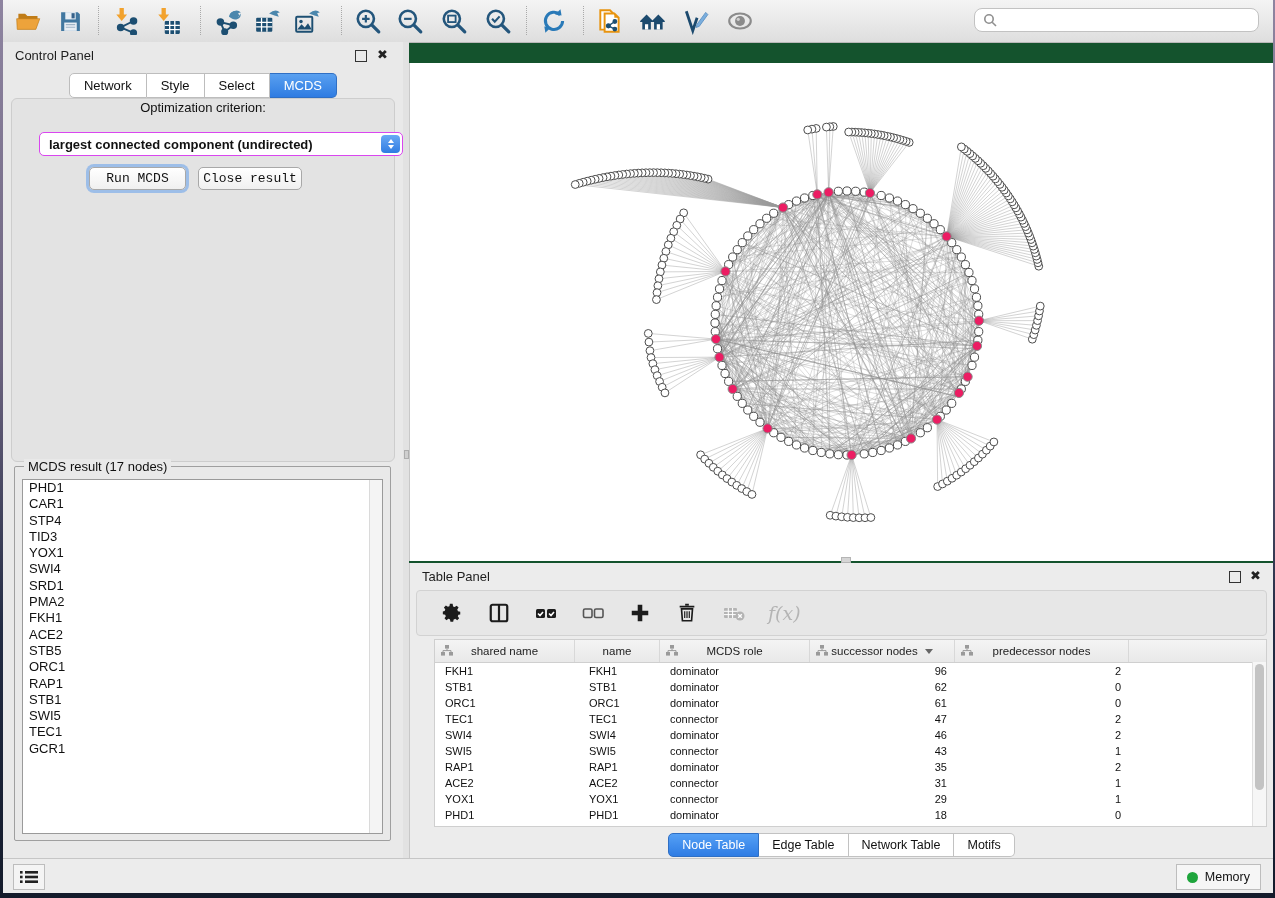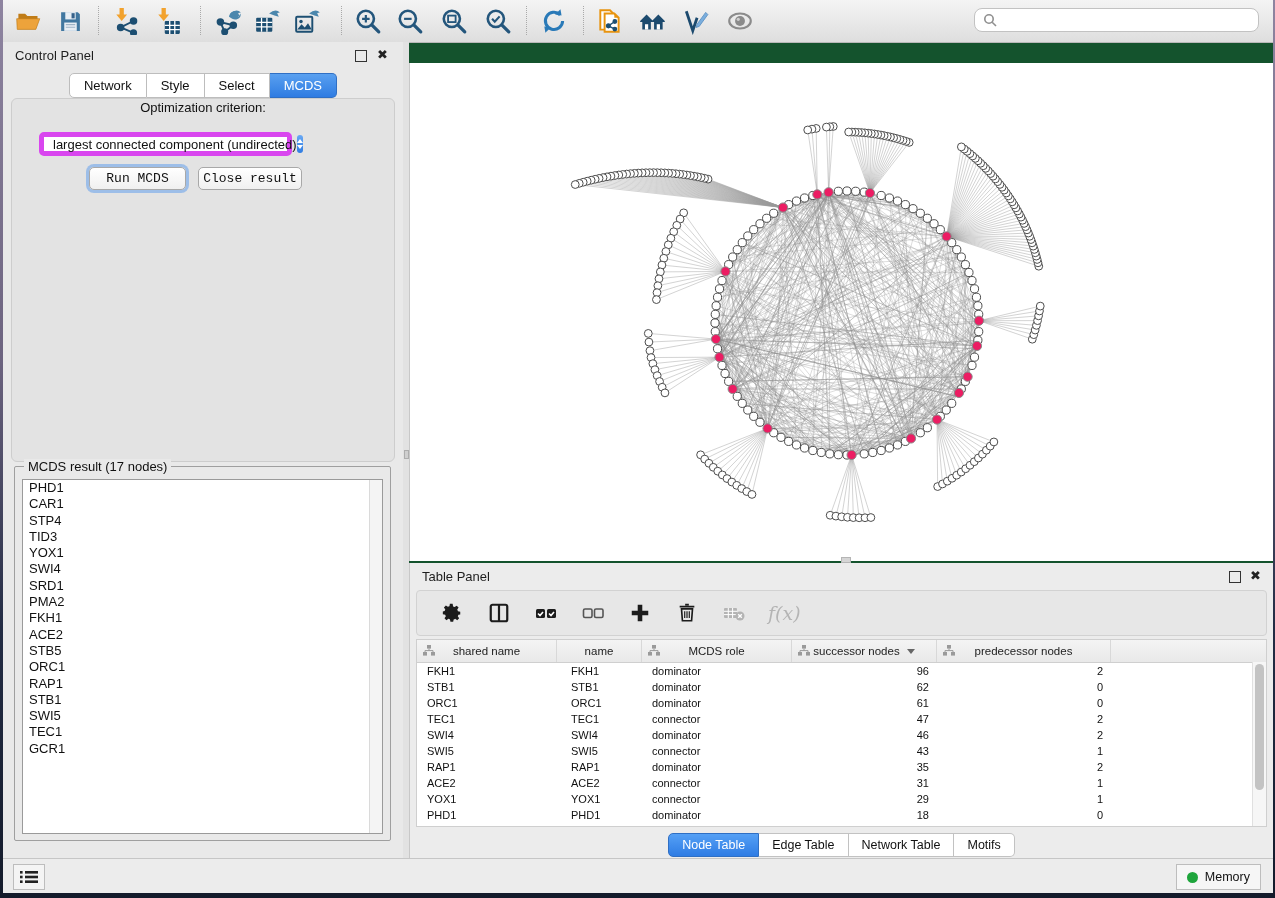--- a/index.html
+++ b/index.html
@@ -30,22 +30,22 @@
 
   .cp-tabs{position:absolute;left:0;right:0;top:31px;height:23px;display:flex;justify-content:center;}
   .cp-tab{height:23px;line-height:23px;padding:0 14px;font-size:13px;background:#fff;border:1px solid #bdbdbd;border-left:none;color:#111;}
   .cp-tab:first-child{border-left:1px solid #bdbdbd;border-radius:5px 0 0 5px;}
   .cp-tab:last-child{border-radius:0 5px 5px 0;}
   .cp-tab.active{background:linear-gradient(180deg,#59a0f0,#2f7ce2);color:#fff;border-color:#2f6fc4;}
 
   .cp-box{position:absolute;left:8px;width:384px;top:56px;height:364px;background:#e3e3e3;
     border:1px solid #cdcdcd;border-radius:6px;box-sizing:border-box;}
   .opt-label{position:absolute;left:0;right:0;top:58px;text-align:center;font-size:13px;color:#111;}
-  .dropdown{position:absolute;left:36px;width:253px;top:90px;height:24px;background:#fff;border:5px solid #d946ef;
-    border-radius:5px;display:flex;align-items:center;box-sizing:border-box;}
+  .dropdown{position:absolute;left:36px;width:364px;top:90px;height:24px;background:#fff;border:1px solid #d946ef;
+    border-radius:5px;display:flex;align-items:center;box-sizing:border-box;font-weight:bold;}
   .dropdown .dd-text{flex:1;font-size:13px;padding-left:9px;color:#111;white-space:nowrap;}
   .dd-spin{width:19px;height:18px;margin-right:2px;border-radius:4px;background:linear-gradient(180deg,#6aa9f4,#2f7ce2);
     display:flex;flex-direction:column;align-items:center;justify-content:center;gap:2px;}
   .dd-spin i{display:block;width:0;height:0;border-left:3.5px solid transparent;border-right:3.5px solid transparent;}
   .dd-up{border-bottom:4px solid #fff;} .dd-down{border-top:4px solid #fff;}
   .btn{position:absolute;height:23px;background:linear-gradient(180deg,#ffffff,#f0f0f0);border:1px solid #a8a8a8;border-radius:5px;
     font-size:13px;color:#111;display:flex;align-items:center;justify-content:center;box-sizing:border-box;font-family:Liberation Mono, monospace;}
   .btn-run{left:86px;width:97px;top:125px;box-shadow:0 0 0 3px rgba(110,165,235,.6);}
   .btn-close{left:195px;width:104px;top:125px;}
 
@@ -72,21 +72,21 @@
   .split-handle{position:absolute;left:50%;bottom:-2px;width:10px;height:6px;background:#d5d5d5;border:1px solid #b5b5b5;box-sizing:border-box;}
 
   
   .table-panel{position:absolute;left:406px;top:563px;right:0;height:295px;background:#ececec;border-left:1px solid #c8c8c8;box-sizing:border-box;}
   .tp-float{right:32px;} .tp-close{right:12px;}
   .tp-toolbar{position:absolute;left:6px;right:6px;top:27px;height:46px;background:#e7e7e7;border:1px solid #d2d2d2;border-radius:4px;
     display:flex;align-items:center;gap:21px;padding-left:22px;box-sizing:border-box;}
   .tp-tool{width:26px;height:26px;display:flex;align-items:center;justify-content:center;}
   .fx-label{font-family:"DejaVu Serif",serif;font-style:italic;font-size:19px;color:#b4b4b4;}
 
-  .ttable{position:absolute;left:6px;right:6px;top:76px;height:188px;background:#fff;border:1px solid #cfcfcf;box-sizing:border-box;overflow:hidden;}
+  .ttable{position:absolute;left:24px;right:6px;top:76px;height:188px;background:#fff;border:1px solid #cfcfcf;box-sizing:border-box;overflow:hidden;}
   .thead{display:flex;height:22px;background:linear-gradient(180deg,#f4f4f4,#e9e9e9);border-bottom:1px solid #cfcfcf;}
   .thcell{position:relative;display:flex;align-items:center;justify-content:center;font-size:11.5px;color:#222;
     border-right:1px solid #d8d8d8;box-sizing:border-box;}
   .thcell .hicon{position:absolute;left:6px;top:5px;}
   .sortchev{display:inline-block;width:0;height:0;border-left:4px solid transparent;border-right:4px solid transparent;
     border-top:5px solid #666;margin-left:7px;}
   .trow{display:flex;height:16px;align-items:center;}
   .tcell{font-size:11px;color:#111;box-sizing:border-box;white-space:nowrap;}
   .c0{width:140px;padding-left:10px;} .c1{width:85px;padding-left:14px;} .c2{width:150px;padding-left:10px;}
   .c3{width:145px;text-align:right;padding-right:8px;} .c4{width:174px;text-align:right;padding-right:8px;}

